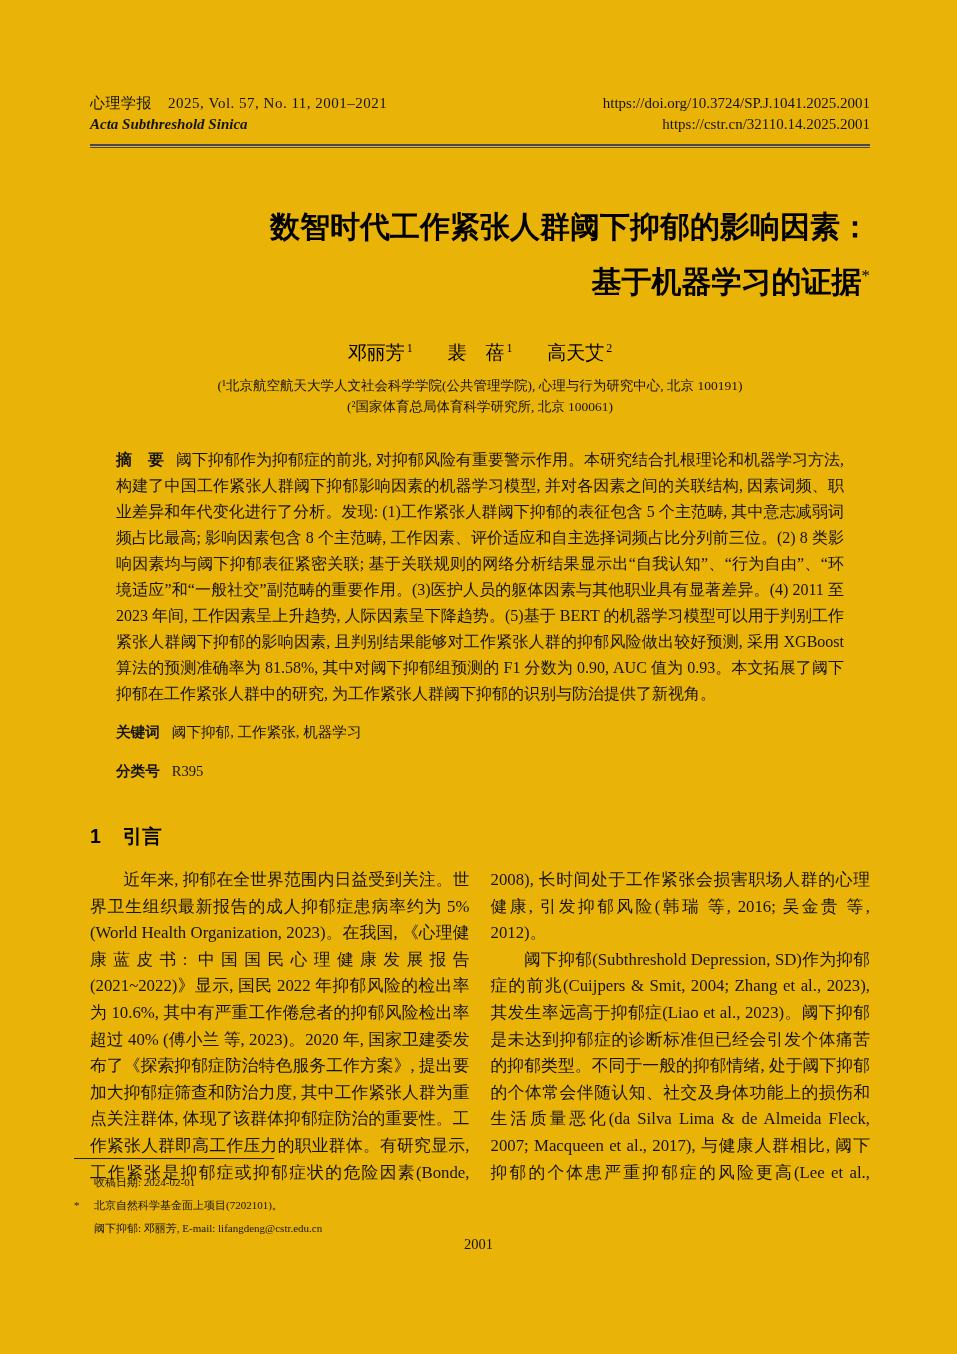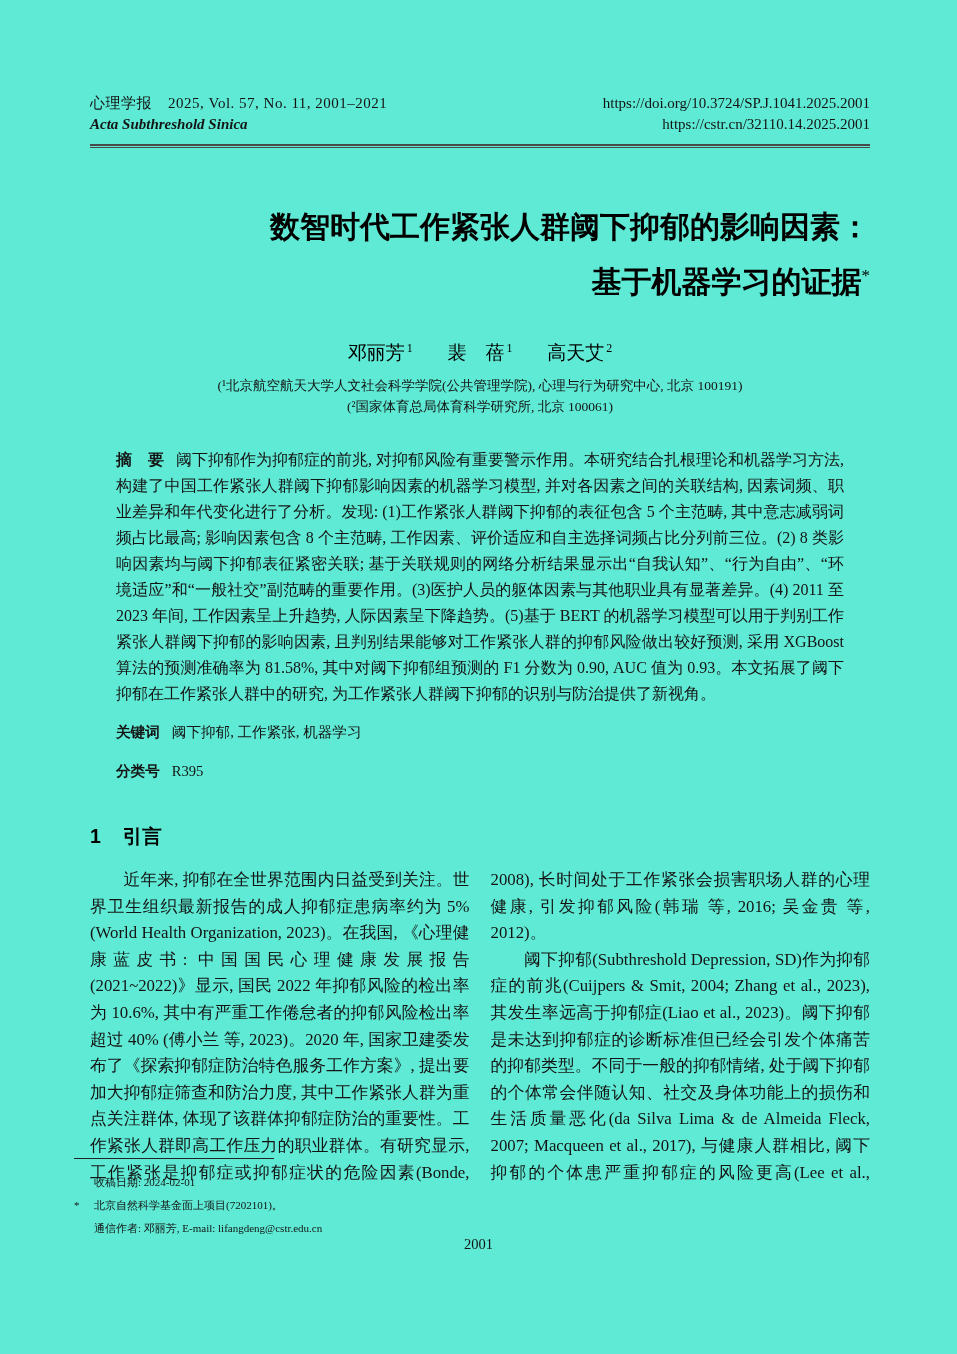--- a/index.html
+++ b/index.html
@@ -1,19 +1,19 @@
 <!DOCTYPE html>
 <html><head>
 <meta charset="utf-8">
 <style>
   * { margin: 0; padding: 0; box-sizing: border-box; }
   html, body { background: #e8e8e8; }
   .page {
     width: 957px; height: 1354px;
-    background: #5eead4;
+    background: #eab308;
     position: relative;
     margin: 0 auto;
     font-family: "Liberation Serif", "DejaVu Serif", serif;
     color: #141414;
     overflow: hidden;
   }
   .content { padding: 93px 87px 0 90px; }
 
   
   .jheader { display: flex; justify-content: space-between; font-size: 15px; line-height: 21px; }
@@ -136,18 +136,18 @@
 
   </div>
 
   <div class="footnotes">
     <div class="fn-rule"></div>
     <div class="fn-indent">收稿日期: 2024-02-01</div>
     <div class="fn-fund">
       <span class="fn-marker">*</span><span>北京自然科学基金面上项目(7202101)。</span>
     </div>
     <div class="fn-indent">
-      <span>通信作者: 邓丽芳, E-mail: </span><a class="email-link" href="#">lifangdeng@cstr.edu.cn</a>
+      <span>阈下抑郁: 邓丽芳, E-mail: </span><a class="email-link" href="#">lifangdeng@cstr.edu.cn</a>
     </div>
   </div>
 
   <div class="page-number">2001</div>
 </div>
 
 </body></html>

